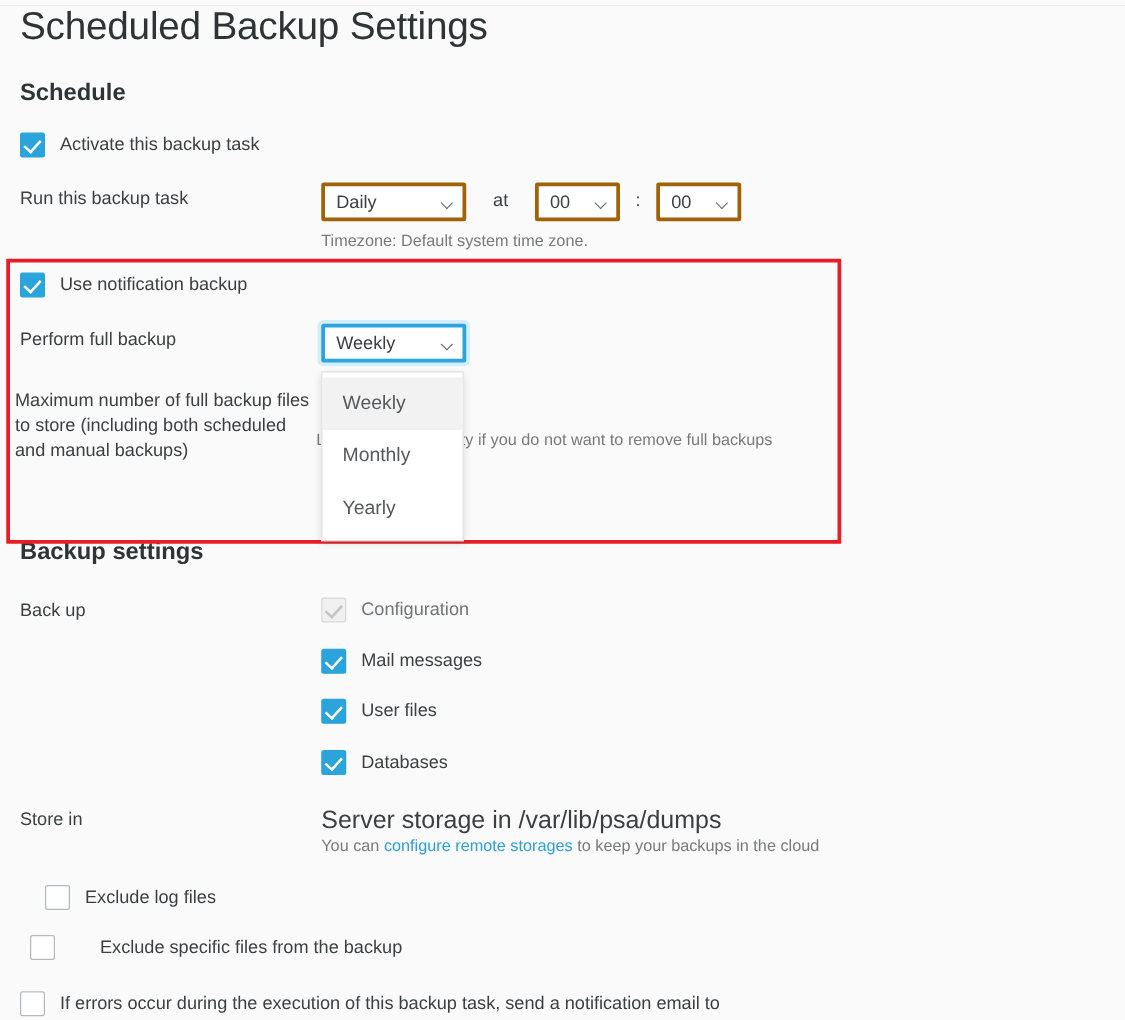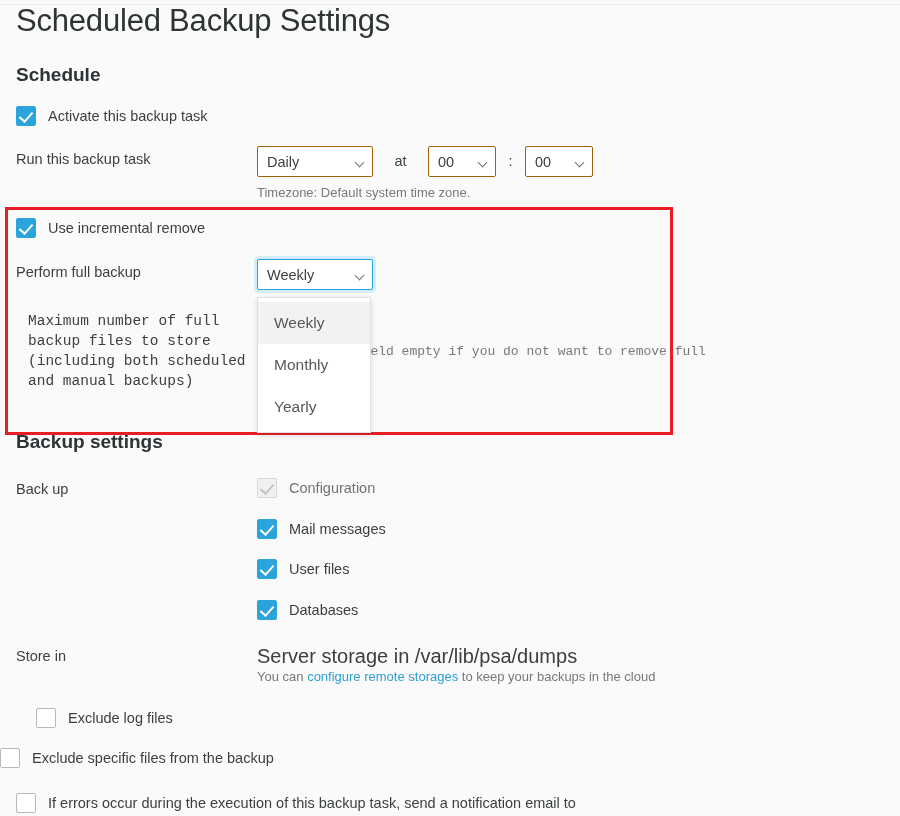--- a/index.html
+++ b/index.html
@@ -120,21 +120,21 @@
   }
   .cb-label.dim { color: #6f7476; }
 
   
   .select {
     position: relative;
     display: inline-flex;
     align-items: center;
     height: 31px;
     background: #fff;
-    border: 1px solid #a16207;
+    border: 3px solid #a16207;
     border-radius: 2px;
     font-size: 14.5px;
     color: #3b3f42;
     padding: 0 26px 0 9px;
     vertical-align: middle;
   }
   .select .chev {
     position: absolute;
     right: 8px;
     top: 50%;
@@ -249,34 +249,34 @@
           <span>00</span>
           <span class="chev"></span>
         </span>
         <div class="hint" style="margin-top:7px;">Timezone: Default system time zone.</div>
       </div>
     </div>
   </div>
 
   <div class="cb-line abs" style="top:218px; left:16px;">
     <span class="cb checked"></span>
-    <span class="cb-label">Use incremental remove</span>
+    <span class="cb-label">Use notification backup</span>
   </div>
 
   <div class="abs row" style="top:259px; left:16px; width:620px;">
     <div class="row-label">Perform full backup</div>
     <div class="row-field">
       <span class="select w-freq focused">
         <span>Weekly</span>
         <span class="chev"></span>
       </span>
     </div>
   </div>
 
-  <div class="abs row" style="top:311px; left:28px; width:700px;font-family:Liberation Mono, monospace;">
+  <div class="abs row" style="top:311px; left:12px; width:700px;">
     <div class="row-label" style="padding-top:0;">Maximum number of full backup files to store (including both scheduled and manual backups)</div>
     <div class="row-field">
       <div class="hint" style="padding-top:32px;">Leave this field empty if you do not want to remove full backups</div>
     </div>
   </div>
 
   <div class="dropdown-menu" style="top:297px; left:257px; width:114px;">
     <div class="dd-option highlighted">Weekly</div>
     <div class="dd-option">Monthly</div>
     <div class="dd-option">Yearly</div>
@@ -318,21 +318,21 @@
         <span>You can </span><a class="link" href="#">configure remote storages</a><span> to keep your backups in the cloud</span>
       </div>
     </div>
   </div>
 
   <div class="cb-line abs" style="top:708px; left:16px;padding-left:20px;">
     <span class="cb unchecked"></span>
     <span class="cb-label">Exclude log files</span>
   </div>
 
-  <div class="cb-line abs" style="top:748px; left:0;">
+  <div class="cb-line abs" style="top:748px; left:24px;gap:24px;">
     <span class="cb unchecked"></span>
     <span class="cb-label">Exclude specific files from the backup</span>
   </div>
 
   <div class="cb-line abs" style="top:793px; left:16px;">
     <span class="cb unchecked"></span>
     <span class="cb-label">If errors occur during the execution of this backup task, send a notification email to</span>
   </div>
 
 </div>

